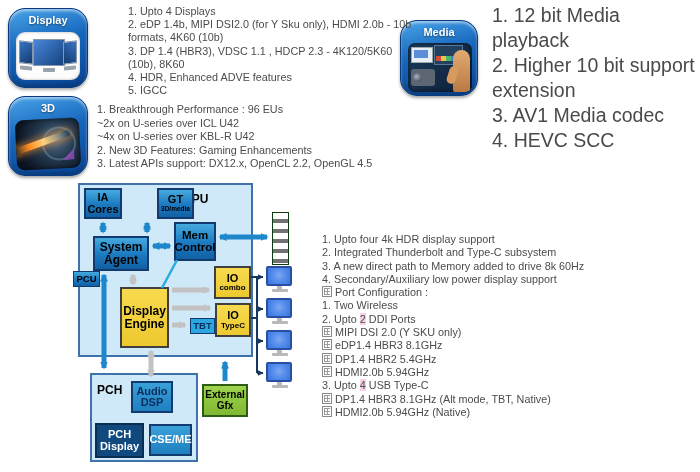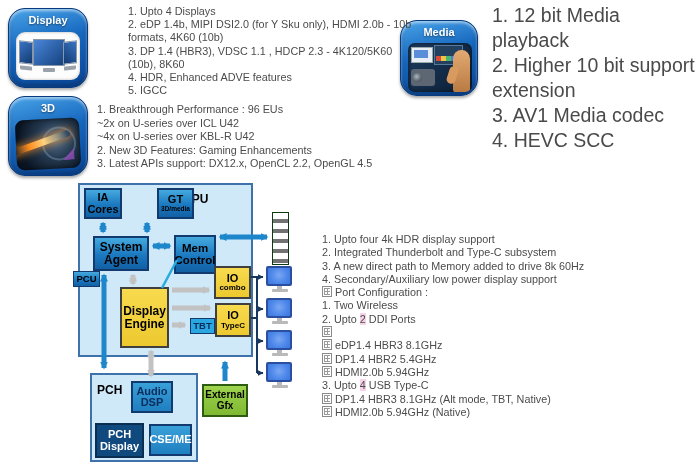--- a/index.html
+++ b/index.html
@@ -138,21 +138,21 @@
   </div>
 
   <div class="rlist">
     <div class="rrow"><span>1. Upto four 4k HDR display support</span><span class="hl"></span><span></span></div>
     <div class="rrow"><span>2. Integrated Thunderbolt and Type-C subsystem</span><span class="hl"></span><span></span></div>
     <div class="rrow"><span>3. A new direct path to Memory added to drive 8k 60Hz</span><span class="hl"></span><span></span></div>
     <div class="rrow"><span>4. Secondary/Auxiliary low power display support</span><span class="hl"></span><span></span></div>
     <div class="rrow"><span class="tofu"></span><span>Port Configuration :</span><span class="hl"></span><span></span></div>
     <div class="rrow"><span>1. Two Wireless</span><span class="hl"></span><span></span></div>
     <div class="rrow"><span>2. Upto </span><span class="hl">2</span><span> DDI Ports</span></div>
-    <div class="rrow"><span class="tofu"></span><span class="hl"></span><span></span></div>
+    <div class="rrow"><span class="tofu"></span><span>MIPI DSI 2.0 (Y SKU only)</span><span class="hl"></span><span></span></div>
     <div class="rrow"><span class="tofu"></span><span>eDP1.4 HBR3 8.1GHz</span><span class="hl"></span><span></span></div>
     <div class="rrow"><span class="tofu"></span><span>DP1.4 HBR2 5.4GHz</span><span class="hl"></span><span></span></div>
     <div class="rrow"><span class="tofu"></span><span>HDMI2.0b 5.94GHz</span><span class="hl"></span><span></span></div>
     <div class="rrow"><span>3. Upto </span><span class="hl">4</span><span> USB Type-C</span></div>
     <div class="rrow"><span class="tofu"></span><span>DP1.4 HBR3 8.1GHz (Alt mode, TBT, Native)</span><span class="hl"></span><span></span></div>
     <div class="rrow"><span class="tofu"></span><span>HDMI2.0b 5.94GHz (Native)</span><span class="hl"></span><span></span></div>
   </div>
 
   <div class="panel" style="left:78px;top:183px;width:175px;height:174px;"></div>
   <div class="plabel" style="left:183px;top:192px;">CPU</div>
@@ -165,21 +165,21 @@
 Cores</span>
     </div>
   <div class="blk blue" style="left:129px;top:188px;width:37px;height:31px;margin-left:28px;">
       <span style="font-size:11px;">GT</span>
       <span style="font-size:6.5px;">3D/media</span>
     </div>
   <div class="blk blue" style="left:93px;top:236px;width:56px;height:35px;font-size:12px;">
       <span>System
 Agent</span>
     </div>
-  <div class="blk blue" style="left:174px;top:222px;width:42px;height:39px;font-size:11.5px;margin-top:13px;">
+  <div class="blk blue" style="left:174px;top:222px;width:42px;height:39px;font-size:11.5px;">
       <span>Mem
 Control</span>
     </div>
   <div class="blk blue" style="left:73px;top:271px;width:27px;height:16px;font-size:9.5px;border-width:1.5px;">
       <span>PCU</span>
     </div>
   <div class="blk yellow" style="left:120px;top:287px;width:49px;height:61px;font-size:12px;">
       <span>Display
 Engine</span>
     </div>

